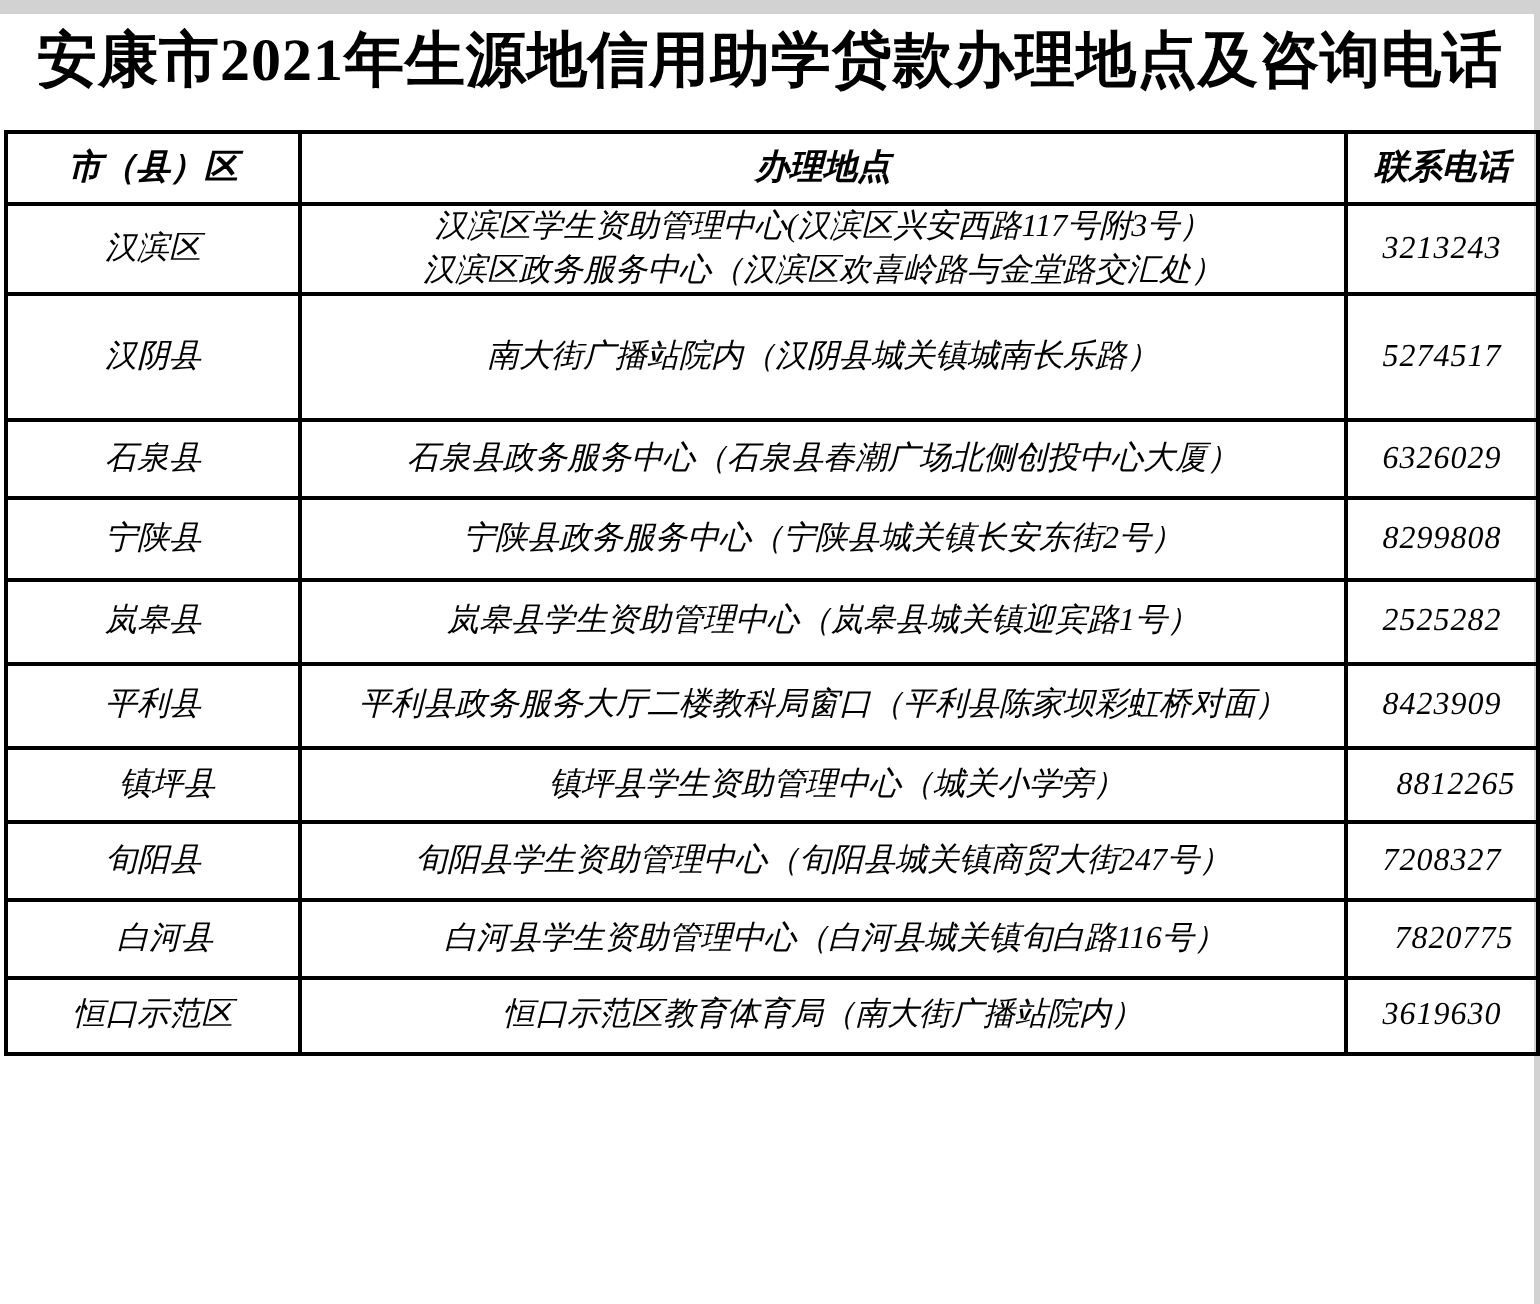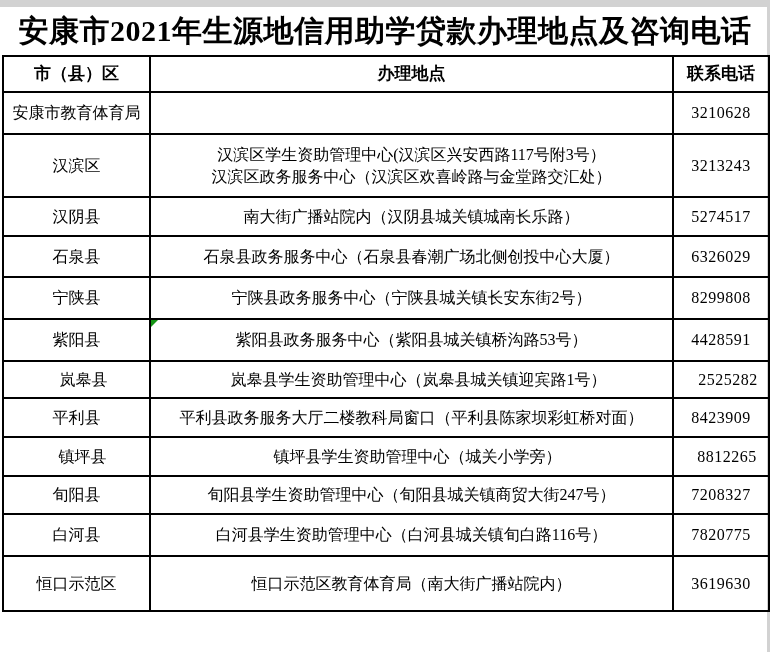--- a/index.html
+++ b/index.html
@@ -20,24 +20,25 @@
     background:#d2d2d2;
   }
   .title{
     position:absolute;left:2px;top:7px;width:766px;height:48px;
     line-height:48px;text-align:center;
     font-weight:bold;font-size:30px;
     letter-spacing:0.5px;
     white-space:nowrap;
   }
   table.loan{
-    position:absolute;left:2px;top:55px;
+    position:absolute;left:2px;top:65px;
     width:766px;
     border-collapse:collapse;
     table-layout:fixed;
+    font-style:italic;
   }
   table.loan th, table.loan td{
     border:2px solid #000;
     padding:0 2px;
     text-align:center;
     vertical-align:middle;
     font-size:16px;
     line-height:1.35;
     overflow:hidden;
   }
@@ -88,25 +89,20 @@
   </colgroup>
   <thead>
     <tr>
       <th>市（县）区</th>
       <th>办理地点</th>
       <th>联系电话</th>
     </tr>
   </thead>
   <tbody id="rows">
       <tr>
-        <td>安康市教育体育局</td>
-        <td class="addr"></td>
-        <td class="phone">3210628</td>
-      </tr>
-      <tr>
         <td>汉滨区</td>
         <td class="addr">
           <div class="line">汉滨区学生资助管理中心(汉滨区兴安西路117号附3号）</div>
           <div class="line">汉滨区政务服务中心（汉滨区欢喜岭路与金堂路交汇处）</div>
         </td>
         <td class="phone">3213243</td>
       </tr>
       <tr>
         <td>汉阴县</td>
         <td class="addr">
@@ -120,28 +116,20 @@
           <div class="line">石泉县政务服务中心（石泉县春潮广场北侧创投中心大厦）</div>
         </td>
         <td class="phone">6326029</td>
       </tr>
       <tr>
         <td>宁陕县</td>
         <td class="addr">
           <div class="line">宁陕县政务服务中心（宁陕县城关镇长安东街2号）</div>
         </td>
         <td class="phone">8299808</td>
-      </tr>
-      <tr>
-        <td>紫阳县</td>
-        <td class="addr">
-          <div class="line">紫阳县政务服务中心（紫阳县城关镇桥沟路53号）</div>
-          <span class="flag" style="border-top-color: rgb(20, 148, 20);"></span>
-        </td>
-        <td class="phone">4428591</td>
       </tr>
       <tr>
         <td>岚皋县</td>
         <td class="addr">
           <div class="line">岚皋县学生资助管理中心（岚皋县城关镇迎宾路1号）</div>
         </td>
         <td class="phone">2525282</td>
       </tr>
       <tr>
         <td>平利县</td>

